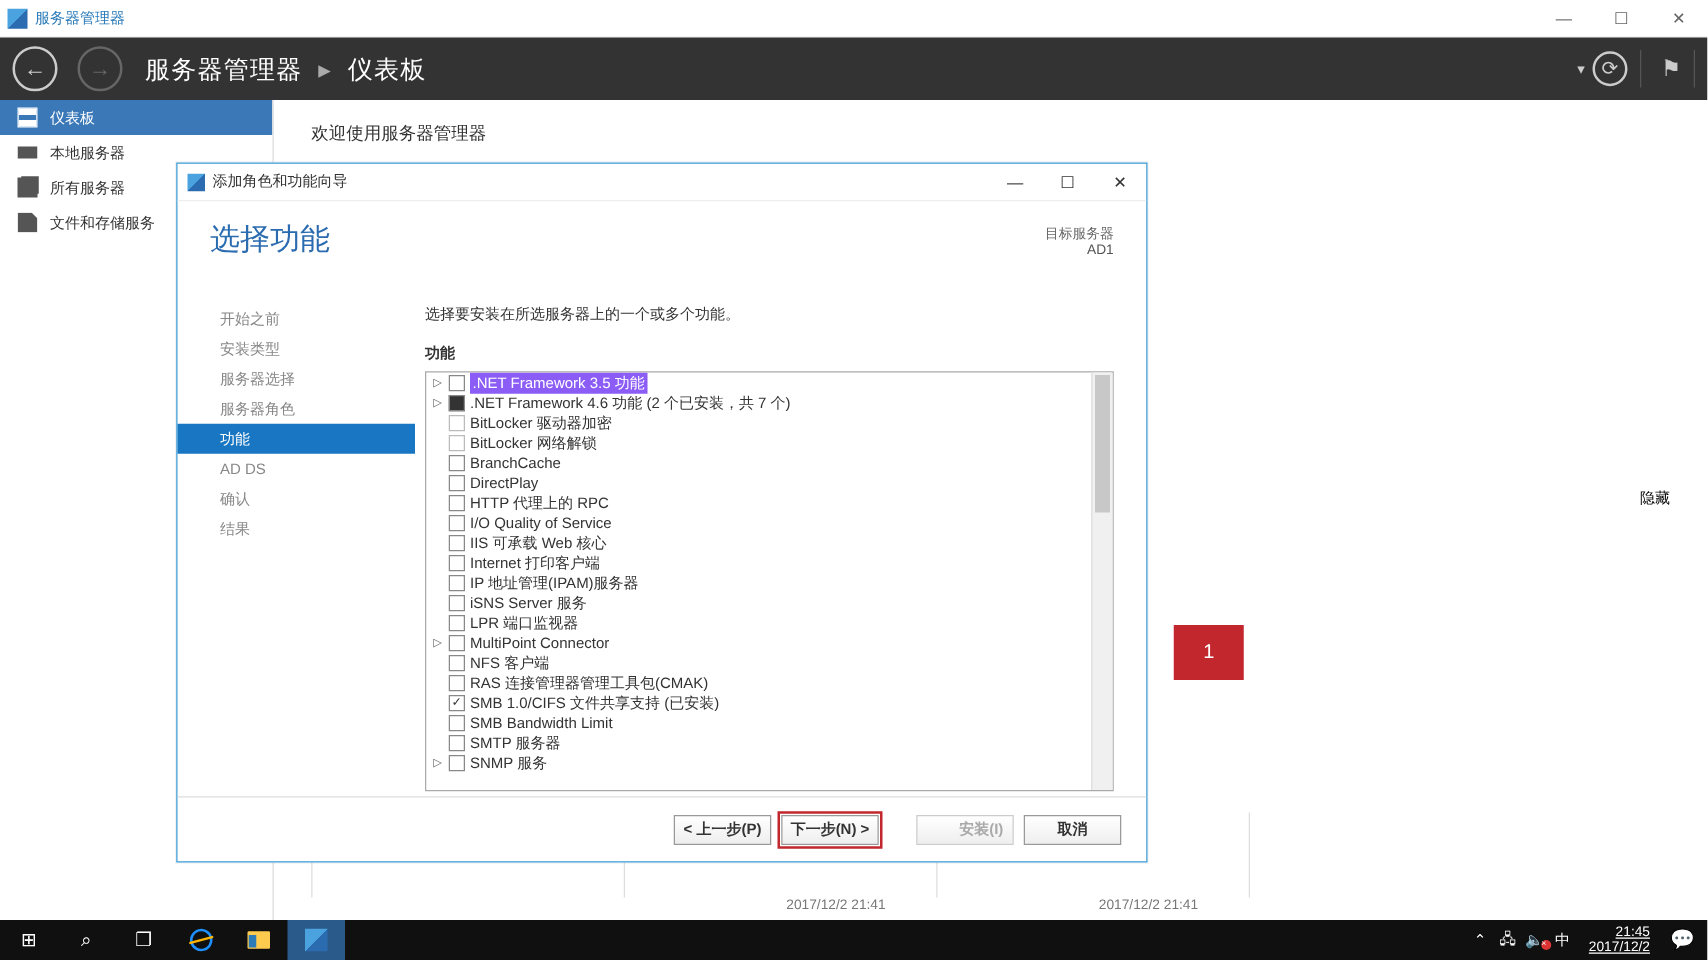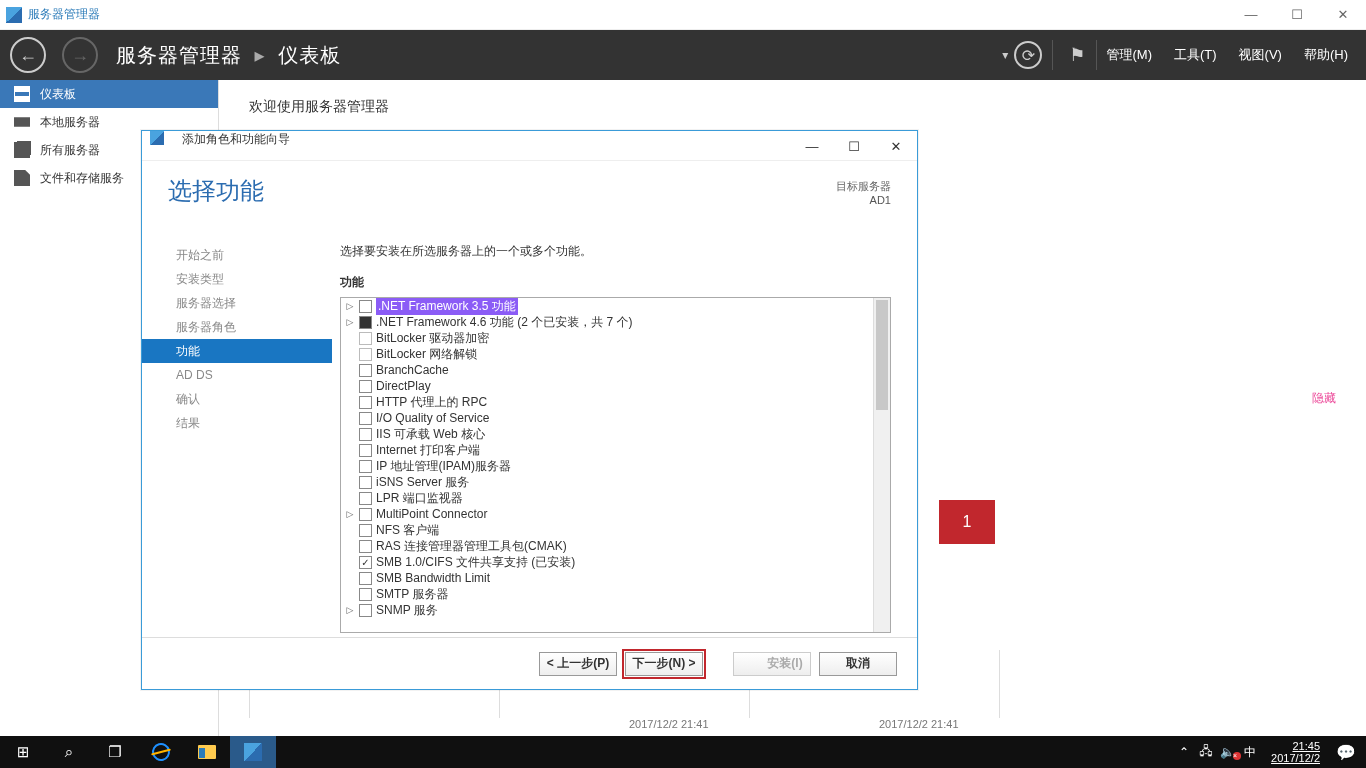--- a/index.html
+++ b/index.html
@@ -33,30 +33,30 @@
 .nav-icon { width:16px; height:16px; display:inline-block; }
 .ico-dash { background:linear-gradient(#3a78b8 33%,transparent 33% 66%,#3a78b8 66%); border:1px solid #3a78b8; }
 .leftnav .item.selected .ico-dash { background:linear-gradient(#fff 33%,transparent 33% 66%,#fff 66%); border-color:#fff; }
 .ico-srv { background:#555; clip-path:polygon(0 20%,100% 20%,100% 80%,0 80%); }
 .ico-all { background:#555; box-shadow:2px -2px 0 -1px #555; }
 .ico-file { background:#555; clip-path:polygon(0 0,70% 0,100% 30%,100% 100%,0 100%); }
 
 
 .content { position:absolute; left:218px; top:80px; right:0; bottom:30px; background:#fff; border-left:1px solid #ddd; }
 .welcome { padding:18px 0 0 30px; font-size:14px; color:#333; font-weight:400; }
-.hide-btn { position:absolute; right:30px; top:310px; font-size:12px; color:#ec4899; }
+.hide-btn { position:absolute; right:30px; top:310px; font-size:12px; color:#000000; }
 .red-tile { position:absolute; left:720px; top:420px; width:56px; height:44px; background:#c1272d; color:#fff; display:flex; align-items:center; justify-content:center; font-size:16px; }
 .timestamp1 { position:absolute; left:410px; top:638px; font-size:11px; color:#777; }
 .timestamp2 { position:absolute; left:660px; top:638px; font-size:11px; color:#777; }
 .vline { position:absolute; top:570px; bottom:20px; width:1px; background:#ddd; }
 .vline.a { left:30px; } .vline.b { left:280px; } .vline.c { left:530px; } .vline.d { left:780px; }
 
 
 .wizard { position:absolute; left:141px; top:130px; width:777px; height:560px; background:#fff; border:1px solid #3a9bd8; box-shadow:0 0 0 1px rgba(0,0,0,.05); }
-.wiz-title { height:30px; display:flex; align-items:flex-start; padding-left:8px; border-bottom:1px solid #eee;gap:12px; }
+.wiz-title { height:30px; display:flex; align-items:center; padding-left:8px; border-bottom:1px solid #eee; }
 .wiz-title .app-icon { width:14px; height:14px; background:linear-gradient(135deg,#4aa3df 50%,#2b6cb0 50%); margin-right:6px; }
 .wiz-title span.t { font-size:12px; color:#333; }
 .wiz-title .ctrl { margin-left:auto; display:flex; }
 .wiz-title .ctrl span { width:42px; height:30px; display:flex; align-items:center; justify-content:center; font-size:13px; color:#333; }
 
 .wiz-head { height:74px; padding:14px 26px 0 26px; position:relative; }
 .wiz-head .h1 { font-size:24px; color:#2b6cb0; font-weight:300; }
 .wiz-head .target { position:absolute; right:26px; top:18px; text-align:right; font-size:11px; color:#555; }
 .wiz-head .target .lbl { color:#666;margin-left:36px; }
 
@@ -124,26 +124,20 @@
     <span class="arrow">▸</span>
     <span>仪表板</span>
   </div>
   <div style="flex:1"></div>
   <div class="hdr-icons">
     <span style="color:#ccc;font-size:12px;margin-right:6px">▾</span>
     <span class="refresh-icon"></span>
     <div class="pipe"></div>
     <span class="flag-icon">⚑</span>
     <div class="pipe"></div>
-  </div>
-  <div class="hdr-menu">
-    <span>管理(M)</span>
-    <span>工具(T)</span>
-    <span>视图(V)</span>
-    <span>帮助(H)</span>
   </div>
 </div>
 
 <div class="leftnav" id="leftnav">
     <div class="item selected">
       <span class="nav-icon ico-dash"></span>
       <span>仪表板</span>
     </div>
     <div class="item">
       <span class="nav-icon ico-srv"></span>

